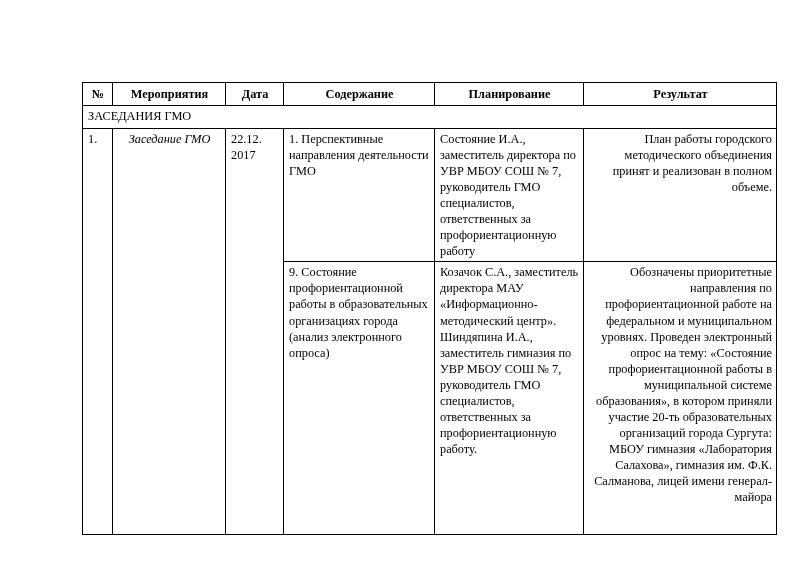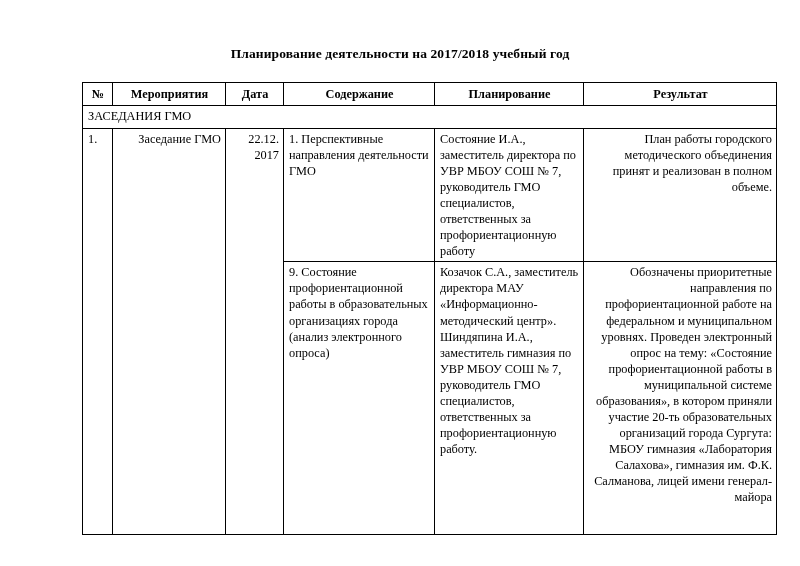--- a/index.html
+++ b/index.html
@@ -68,33 +68,32 @@
     padding-bottom: 1px;
   }
   .col-num    { width: 30px;  }
   .col-event  { width: 113px; }
   .col-date   { width: 58px;  }
   .col-cont   { width: 151px; }
   .col-resp   { width: 149px; }
   .col-result { width: 193px; }
 
   td.cell-num    { text-align: left;   padding-left: 6px; }
-  td.cell-event  { text-align: right;   padding-left: 6px; }
-  td.cell-date   { text-align: right; }
+  td.cell-event  { text-align: center;   padding-left: 6px; font-style: italic; }
+  td.cell-date   { text-align: left; }
   .date-line     { display: block; }
   .row-tall-a    { height: 126px; }
   .row-tall-b    { height: 268px; }
   .result-block  { text-align: right; }
 </style>
 </head>
 <body>
 
 <div class="page">
 
-  <div class="doc-title">Планирование деятельности на 2017/2018 учебный год</div>
 
   <table class="plan-table">
     <colgroup>
       <col class="col-num">
       <col class="col-event">
       <col class="col-date">
       <col class="col-cont">
       <col class="col-resp">
       <col class="col-result">
     </colgroup>

